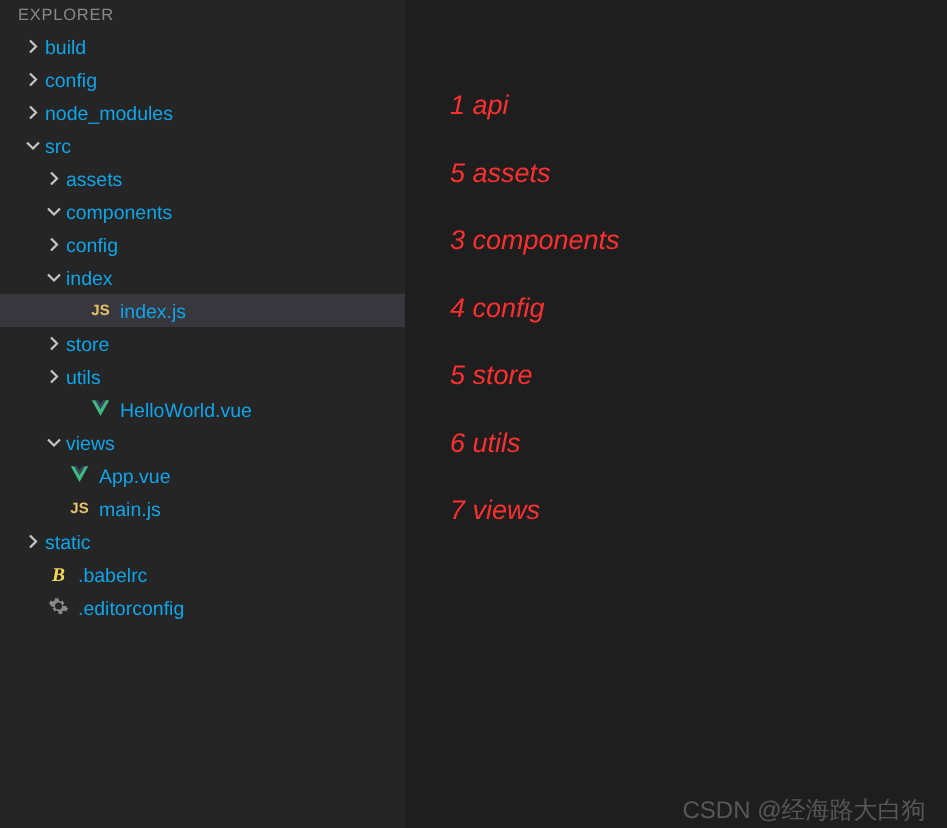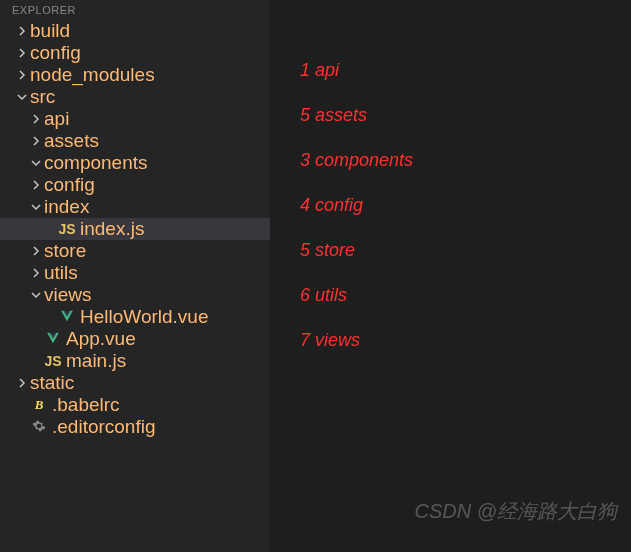--- a/index.html
+++ b/index.html
@@ -5,31 +5,31 @@
     * { margin: 0; padding: 0; box-sizing: border-box; font-family: "Segoe UI", sans-serif; }
     body { width: 631px; height: 552px; background: #1e1e1e; color: #cccccc; display: flex; overflow: hidden; position: relative; }
     .sidebar { width: 270px; background: #252526; height: 100%; font-size: 13px; user-select: none; }
     .explorer-label { color: #888; font-size: 11px; padding: 4px 12px 2px; letter-spacing: 0.5px; }
     .root-header { display: flex; align-items: center; gap: 4px; padding: 3px 6px; font-weight: bold; font-size: 11px; letter-spacing: 0.3px; color: #cccccc; cursor: pointer; }
     .tree { padding-top: 2px; }
     .row { display: flex; align-items: center; height: 22px; cursor: pointer; padding-right: 8px; }
     .row.selected { background: #37373d; }
     .chev { width: 16px; display: inline-flex; justify-content: center; color: #c5c5c5; }
     .icon { width: 18px; display: inline-flex; justify-content: center; margin-right: 4px; }
-    .label { color: #fdba74; font-size: 19px; }
+    .label { color: #0ea5e9; font-size: 13px; }
     .indent-0 { padding-left: 14px; }
     .indent-1 { padding-left: 28px; }
     .indent-2 { padding-left: 42px; }
-    .js-icon { color: #e6c36b; font-weight: bold; font-size: 14px; }
+    .js-icon { color: #e6c36b; font-weight: bold; font-size: 10px; }
     .vue-icon { color: #41b883; }
     .babel-icon { color: #f5da55; font-style: italic; font-weight: bold; font-family: serif; }
     .gear-icon { color: #888; }
     .annotations { flex: 1; padding: 60px 20px 0 30px; font-style: italic; }
     .anno { color: #ff3030; font-size: 18px; margin-bottom: 24px; }
-    .watermark { position: absolute; bottom: 27px; right: 14px; color: rgba(255,255,255,0.25); font-size: 20px; font-style: italic; }
+    .watermark { position: absolute; bottom: 1px; right: 14px; color: rgba(255,255,255,0.25); font-size: 16px; }
   </style>
 </head>
 <body>
 
 <div class="sidebar">
   <div class="explorer-label">EXPLORER</div>
   <div class="tree" id="tree">
       <div class="row indent-0">
         <span class="chev">
           <svg width="10" height="10" viewBox="0 0 10 10">
@@ -54,28 +54,20 @@
         </span>
         <span class="label">node_modules</span>
       </div>
       <div class="row indent-0">
         <span class="chev">
           <svg width="10" height="10" viewBox="0 0 10 10">
             <path d="M1 3 L5 7 L9 3" stroke="#c5c5c5" stroke-width="1.5" fill="none"></path>
           </svg>
         </span>
         <span class="label">src</span>
-      </div>
-      <div class="row indent-1">
-        <span class="chev">
-          <svg width="10" height="10" viewBox="0 0 10 10">
-            <path d="M3 1 L7 5 L3 9" stroke="#c5c5c5" stroke-width="1.5" fill="none"></path>
-          </svg>
-        </span>
-        <span class="label">api</span>
       </div>
       <div class="row indent-1">
         <span class="chev">
           <svg width="10" height="10" viewBox="0 0 10 10">
             <path d="M3 1 L7 5 L3 9" stroke="#c5c5c5" stroke-width="1.5" fill="none"></path>
           </svg>
         </span>
         <span class="label">assets</span>
       </div>
       <div class="row indent-1">
@@ -118,37 +110,37 @@
         <span class="label">store</span>
       </div>
       <div class="row indent-1">
         <span class="chev">
           <svg width="10" height="10" viewBox="0 0 10 10">
             <path d="M3 1 L7 5 L3 9" stroke="#c5c5c5" stroke-width="1.5" fill="none"></path>
           </svg>
         </span>
         <span class="label">utils</span>
       </div>
-      <div class="row indent-1">
-        <span class="chev">
-          <svg width="10" height="10" viewBox="0 0 10 10">
-            <path d="M1 3 L5 7 L9 3" stroke="#c5c5c5" stroke-width="1.5" fill="none"></path>
-          </svg>
-        </span>
-        <span class="label">views</span>
-      </div>
       <div class="row indent-2">
         <span class="chev"></span>
         <span class="icon">
           <span class="vue-icon"><svg width="14" height="14" viewBox="0 0 24 24">
               <path fill="#41b883" d="M2 3h4l6 10 6-10h4L12 21z"></path>
               <path fill="#35495e" d="M6 3h3l3 5 3-5h3l-6 10z"></path>
             </svg></span>
         </span>
         <span class="label">HelloWorld.vue</span>
+      </div>
+      <div class="row indent-1">
+        <span class="chev">
+          <svg width="10" height="10" viewBox="0 0 10 10">
+            <path d="M1 3 L5 7 L9 3" stroke="#c5c5c5" stroke-width="1.5" fill="none"></path>
+          </svg>
+        </span>
+        <span class="label">views</span>
       </div>
       <div class="row indent-1">
         <span class="chev"></span>
         <span class="icon">
           <span class="vue-icon"><svg width="14" height="14" viewBox="0 0 24 24">
               <path fill="#41b883" d="M2 3h4l6 10 6-10h4L12 21z"></path>
               <path fill="#35495e" d="M6 3h3l3 5 3-5h3l-6 10z"></path>
             </svg></span>
         </span>
         <span class="label">App.vue</span>

